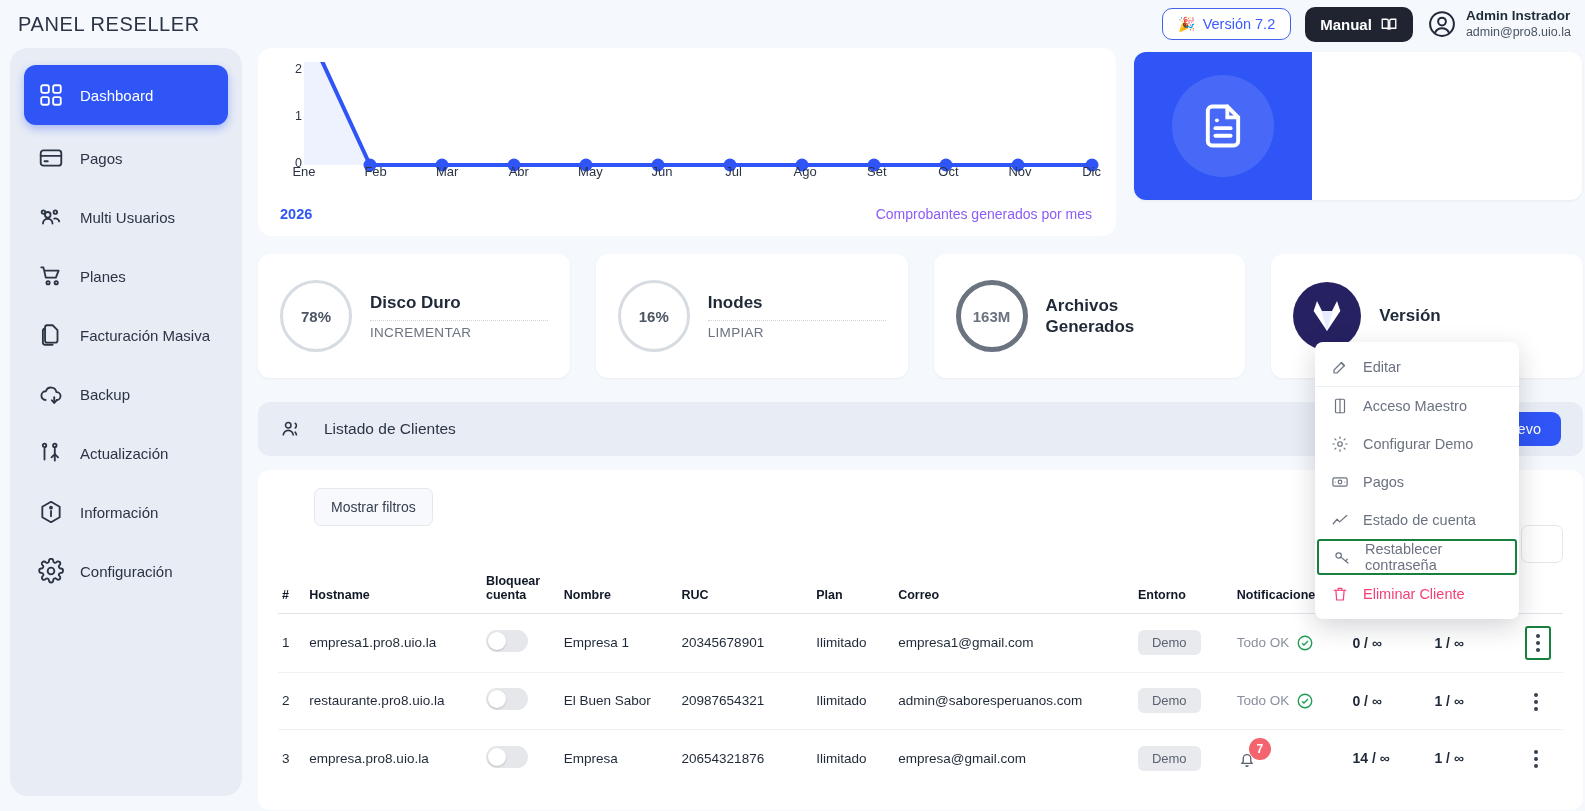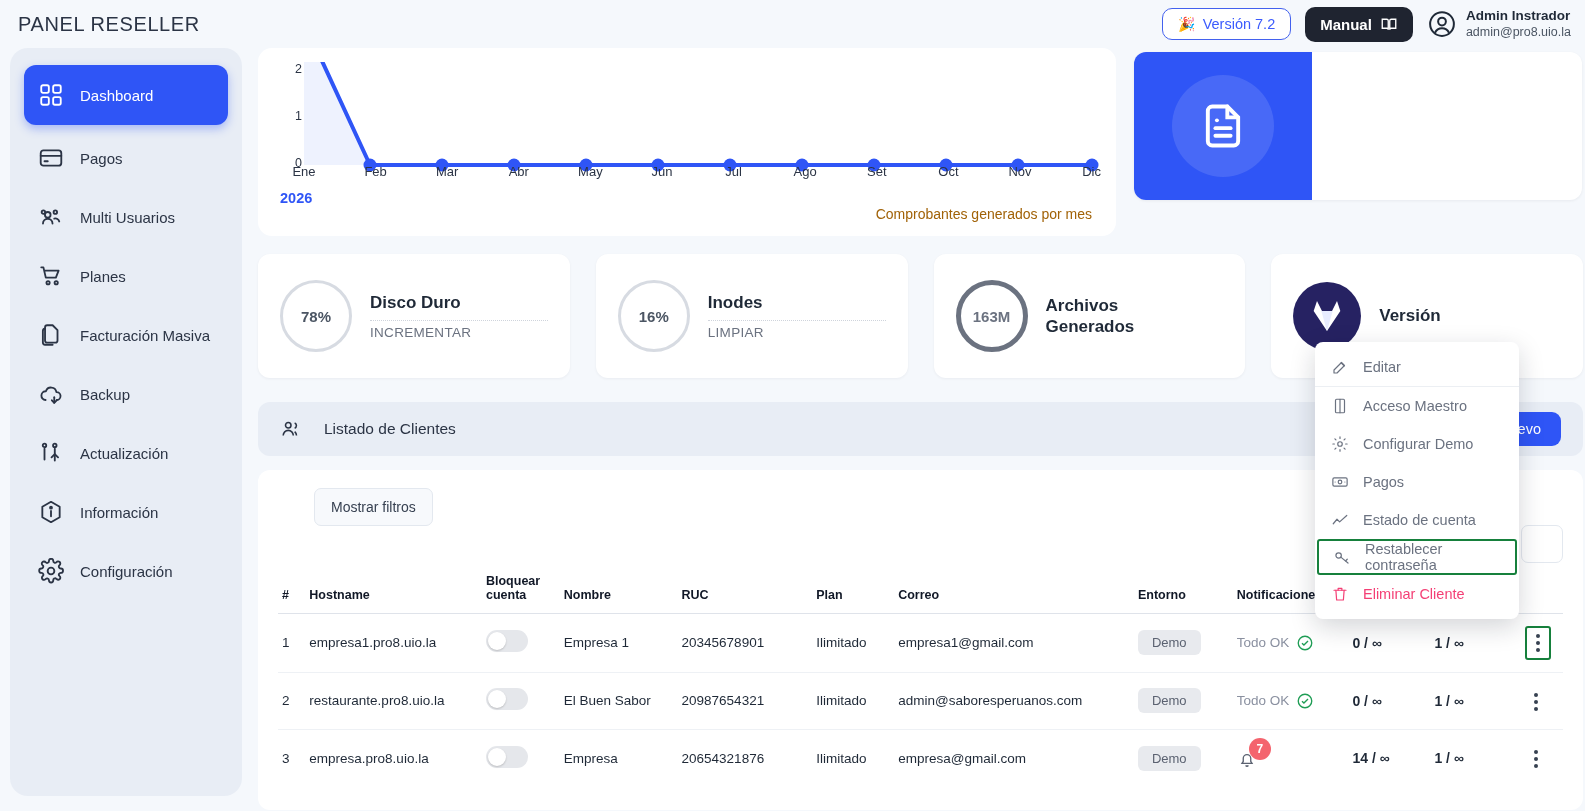--- a/index.html
+++ b/index.html
@@ -63,24 +63,24 @@
     background: #fff; border-radius: 14px; overflow: hidden;
   }
   .chart-wrap { position: relative; width: 858px; height: 188px; }
   .yaxis { position: absolute; left: 18px; top: 14px; width: 26px; height: 110px; }
   .ytick { position: absolute; right: 0; font-size: 12.5px; color: #2b3445; }
   .plot { position: absolute; left: 44px; top: 14px; width: 800px; height: 110px; }
   .xaxis { position: absolute; left: 44px; top: 116px; width: 800px; height: 26px; }
   .xtick { position: absolute; transform: translateX(-50%); font-size: 13px; color: #2b3445; }
   .chart-foot {
     position: absolute; left: 0; bottom: 14px; width: 858px;
-    display: flex; align-items: flex-start; padding: 0 24px 0 22px; flex-direction: column;
+    display: flex; align-items: flex-end; padding: 0 24px 0 22px;
   }
   .chart-year { color: #2f55f6; font-size: 14.5px; font-weight: 700; }
-  .chart-caption { margin-left: auto; font-size: 14px; color: #a16207; }
+  .chart-caption { margin-left: auto; font-size: 14px; color: #8b5cf6; }
 
   
   .total-card {
     position: absolute; left: 884px; top: 12px; width: 448px; height: 148px;
     background: #fff; border-radius: 12px; display: flex; overflow: hidden;
     box-shadow: 0 1px 3px rgba(16,24,40,.06);
   }
   .total-icon-pane {
     width: 178px; background: #2f55f6; display: flex; align-items: center; justify-content: center;
   }

